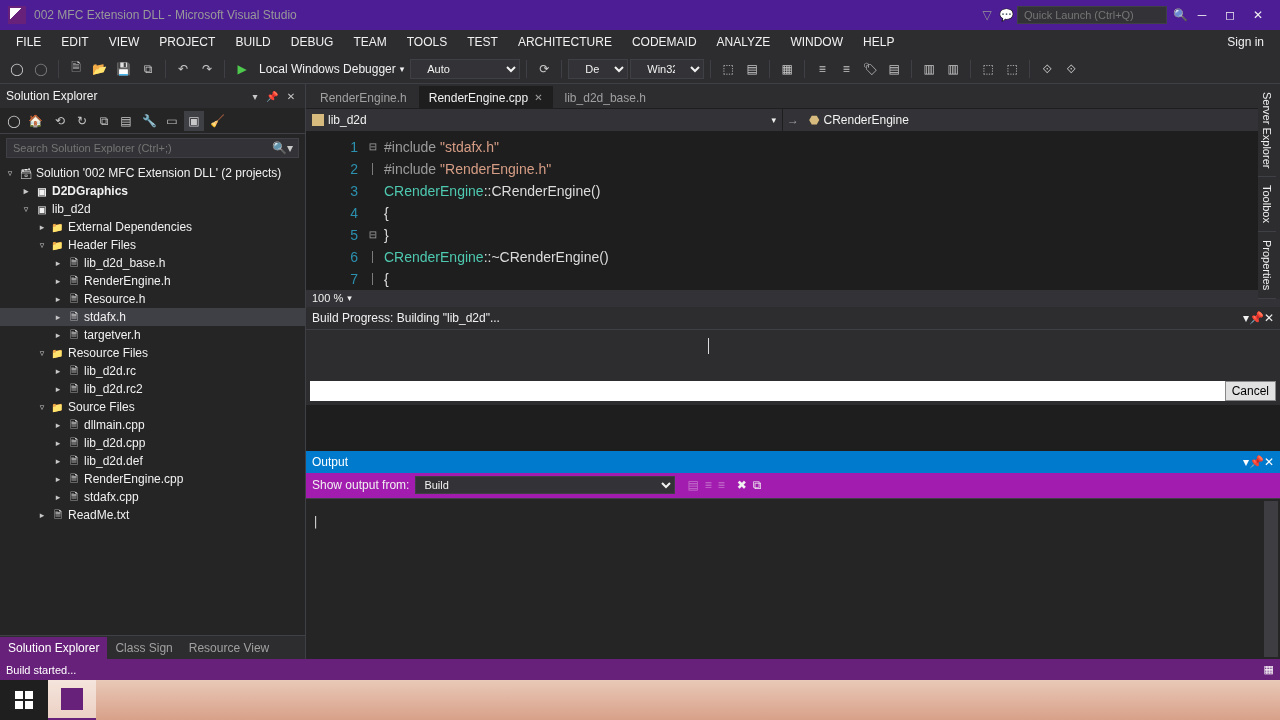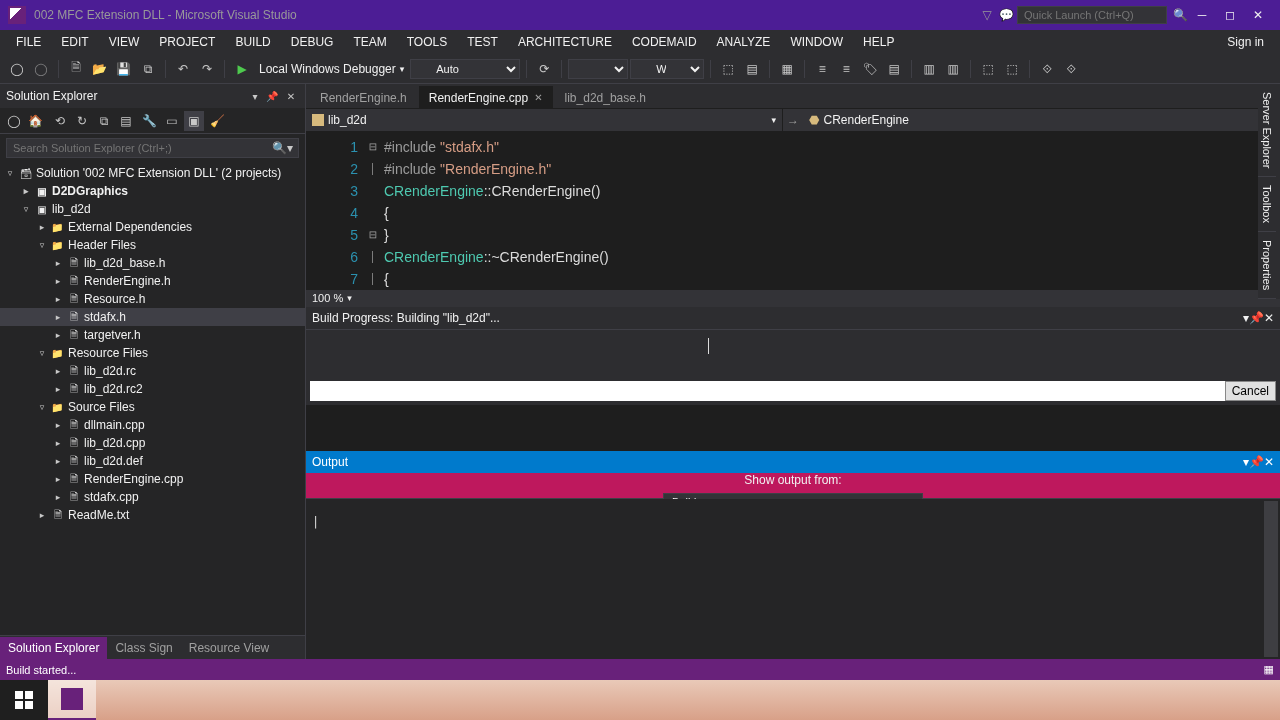--- a/index.html
+++ b/index.html
@@ -14,21 +14,21 @@
 .titlebar .winbtn { width:28px; height:20px; display:flex; align-items:center; justify-content:center; color:#f1f1f1; }
 .titlebar .tb-icon { width:20px; height:20px; display:flex; align-items:center; justify-content:center; color:#999; }
 .menubar { height: 24px; background: #2d2d30; display:flex; align-items:center; padding: 0 8px; gap: 4px; }
 .menubar .mitem { padding: 3px 8px; color:#f1f1f1; font-size:12px; }
 .menubar .signin { margin-left:auto; color:#f1f1f1; padding:3px 8px; }
 .toolbar { height: 30px; background:#2d2d30; border-bottom:1px solid #3f3f46; display:flex; align-items:center; padding:0 6px; gap:2px; }
 .toolbar .tbtn { width:22px; height:22px; display:flex; align-items:center; justify-content:center; color:#c8c8c8; position:relative; }
 .toolbar .sep { width:1px; height:18px; background:#3f3f46; margin:0 4px; }
 .toolbar .play { color:#4ec94e; }
 .toolbar .debugger-label { color:#f1f1f1; font-size:12px; padding:0 4px; display:flex; align-items:center; gap:4px;}
-.toolbar select { background:#333337; color:#f1f1f1; border:1px solid #3f3f46; font-size:11px; padding:1px 21px; height:20px; }
+.toolbar select { background:#333337; color:#f1f1f1; border:1px solid #3f3f46; font-size:11px; padding:1px 12px; height:20px; }
 .main { display:flex; height: calc(100% - 30px - 24px - 30px - 21px - 40px); }
 .sidebar { width:306px; background:#252526; display:flex; flex-direction:column; border-right:1px solid #3f3f46; }
 .panel-head { height:24px; background:#2d2d30; display:flex; align-items:center; padding:0 6px; color:#f1f1f1; font-size:12px; }
 .panel-head .spacer { flex:1; }
 .panel-head .phicon { width:16px; height:16px; display:flex; align-items:center; justify-content:center; font-size:10px; color:#c8c8c8; margin-left:2px;}
 .se-toolbar { height:26px; background:#252526; border-bottom:1px solid #3f3f46; display:flex; align-items:center; padding:0 4px; gap:2px;}
 .se-toolbar .tbtn { width:20px; height:20px; display:flex; align-items:center; justify-content:center; color:#c8c8c8; font-size:12px;}
 .se-search { padding:4px 6px; background:#252526; position:relative;}
 .se-search input { width:100%; background:#333337; border:1px solid #3f3f46; color:#999; padding:3px 6px; font-size:11px;}
 .se-search .mag { position:absolute; right:12px; top:7px; color:#c8c8c8; font-size:12px;}
@@ -65,21 +65,21 @@
 .code .scrollbar-v .thumb { position:absolute; left:1px; right:1px; top:12px; height:38px; background:#686868;}
 .code .scrollbar-v .marker { position:absolute; left:0; right:0; height:12px; background:#4ec94e;}
 .code-zoom { height:18px; background:#333337; border-top:1px solid #1e1e1e; display:flex; align-items:center; padding:0 6px; font-size:11px; color:#f1f1f1;}
 .build-head { height:22px; background:#2d2d30; display:flex; align-items:center; padding:0 6px; font-size:12px; color:#f1f1f1;}
 .build-head .spacer{flex:1;}
 .build-body { height:76px; background:#2d2d30; border-top:1px solid #3f3f46; position:relative;}
 .build-prog { position:absolute; left:4px; right:44px; bottom:4px; height:20px; background:#fff;}
 .build-cancel { position:absolute; right:4px; bottom:4px; height:20px; background:#e1e1e1; color:#000; border:1px solid #888; font-size:12px; padding:0 6px; display:flex; align-items:center;}
 .output-head { height:22px; background:#007acc; display:flex; align-items:center; padding:0 6px; color:#fff; font-size:12px;margin-top:46px;}
 .output-head .spacer{flex:1;}
-.output-toolbar { height:26px; background:#be185d; display:flex; align-items:center; padding:0 6px; gap:6px; font-size:12px; color:#f1f1f1; border-bottom:1px solid #3f3f46;flex-direction:column;}
+.output-toolbar { height:26px; background:#a21caf; display:flex; align-items:center; padding:0 6px; gap:6px; font-size:12px; color:#f1f1f1; border-bottom:1px solid #3f3f46;}
 .output-toolbar select { background:#333337; color:#f1f1f1; border:1px solid #3f3f46; font-size:11px; padding:1px 4px; width:260px;}
 .output-body { flex:1; background:#252526; font-family:Consolas,monospace; font-size:12px; color:#dcdcdc; padding:2px 6px; white-space:pre; position:relative; min-height:70px;}
 .output-body .scrollbar { position:absolute; right:2px; top:2px; bottom:2px; width:14px; background:#3e3e42;}
 .statusbar { height:21px; background:#68217a; color:#fff; font-size:11px; display:flex; align-items:center; padding:0 6px;}
 .taskbar { height:40px; background: linear-gradient(#e9c9b8,#d8a088); display:flex; align-items:center; padding:0;}
 .taskbar .tbitem { width:48px; height:40px; display:flex; align-items:center; justify-content:center; }
 .taskbar .win { background:#1f1f1f; color:#fff; }
 .taskbar .vs-task { background:rgba(255,255,255,0.5); border-bottom:2px solid #68217a;}
 .taskbar .vs-task .vsic{ width:22px; height:22px; background:#68217a;}
 .side-strip { position:absolute; right:0; top:84px; width:22px; background:#2d2d30; }

